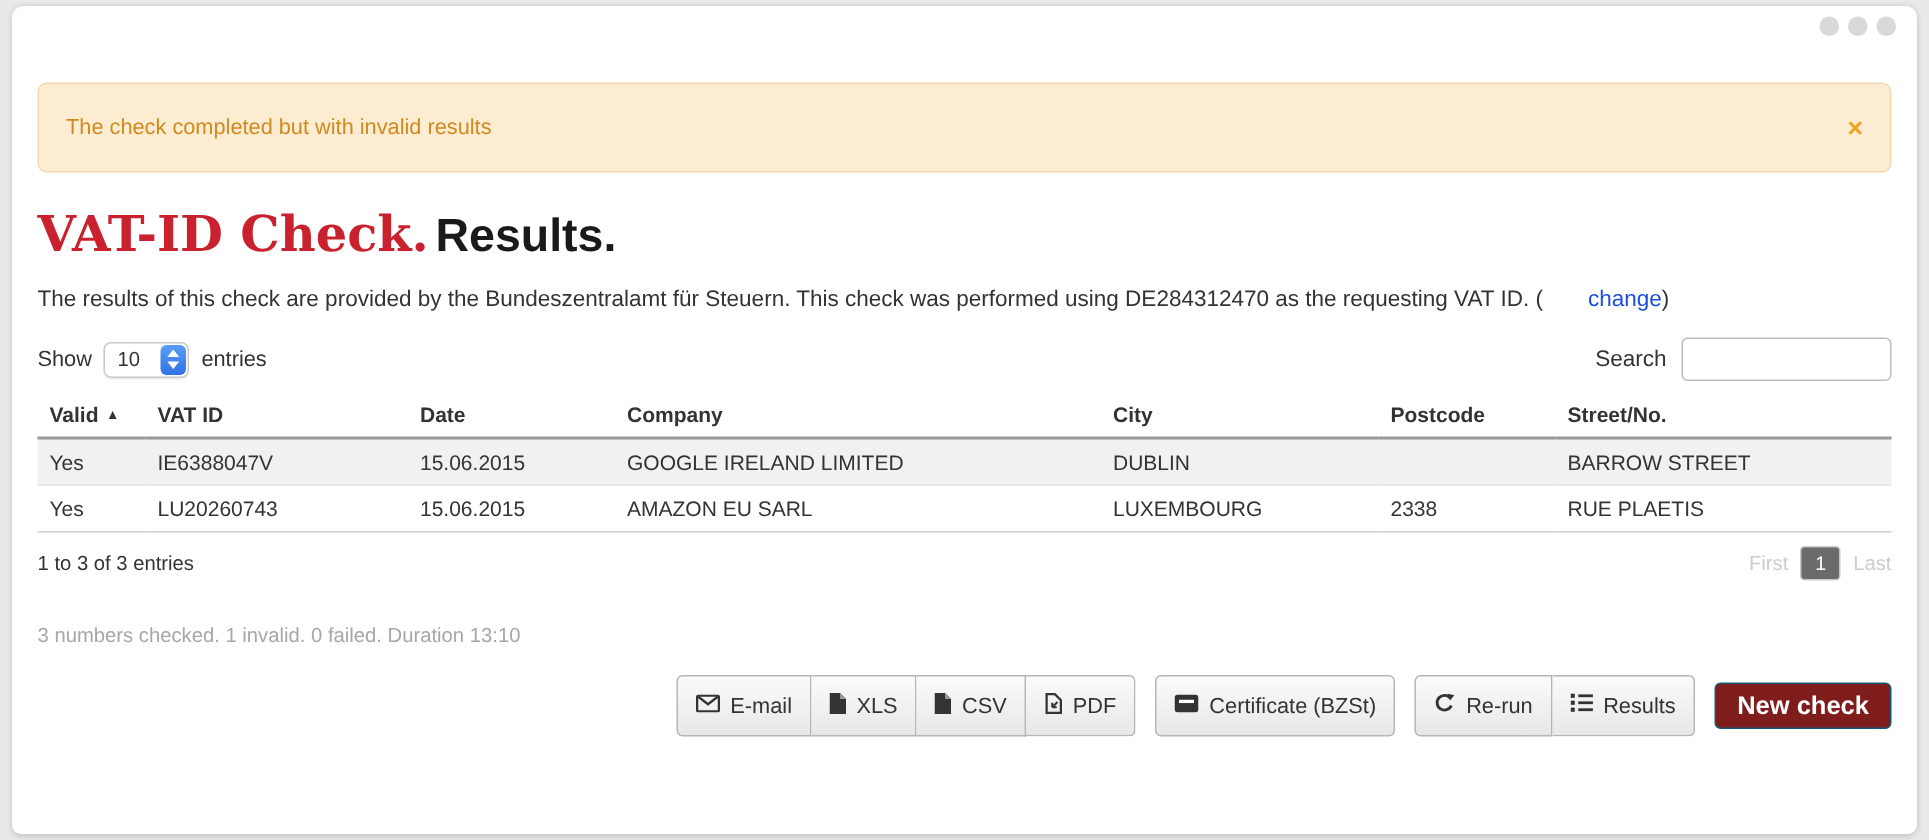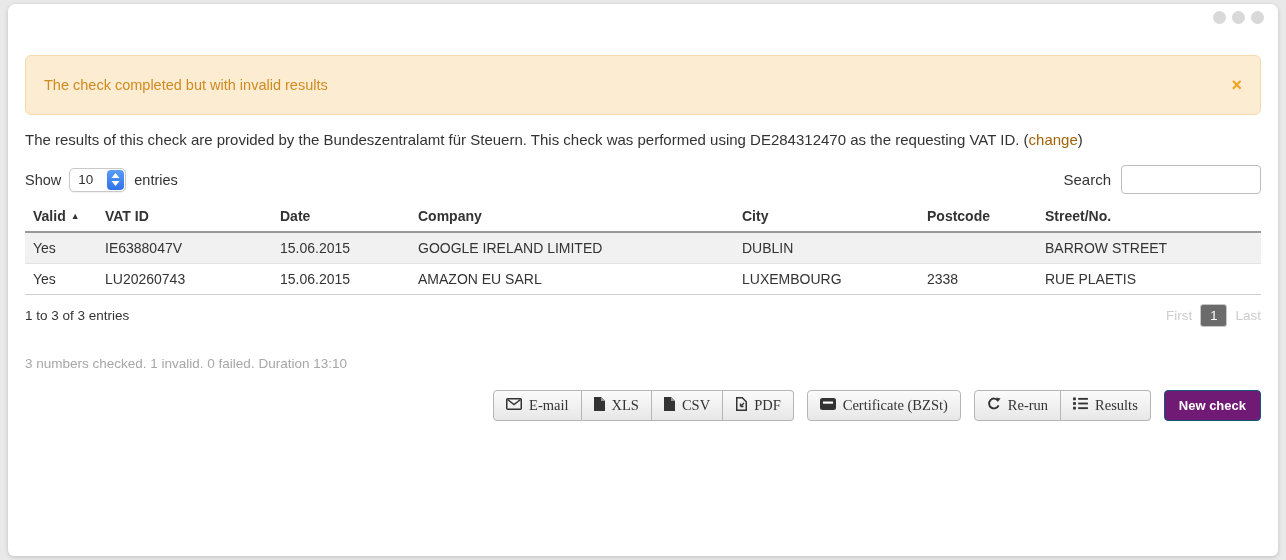--- a/index.html
+++ b/index.html
@@ -20,21 +20,21 @@
   
   .content { padding:0 17px; }
   .alert { margin-top:25px; height:60px; background:#fcecd2; border:1px solid #f2d9b0; border-radius:6px;
            display:flex; align-items:center; justify-content:space-between; padding:0 18px; }
   .alert-text { color:#d18a1f; font-size:14.5px; }
   .alert-close { color:#f0a11d; font-size:18px; font-weight:bold; cursor:pointer; line-height:1; }
   .heading { margin-top:21px; }
   .heading .brand { font-family:"DejaVu Serif", serif; font-weight:bold; font-size:33px; color:#c9212e; }
   .heading .section { font-family:"Liberation Sans", sans-serif; font-weight:bold; font-size:31px; color:#1a1a1a; }
   .intro { margin-top:16px; font-size:15px; color:#333; }
-  .intro .change-link { color:#a16207; cursor:pointer; }
+  .intro .change-link { color:#1d4ed8; cursor:pointer;margin-left:30px; }
   
   .controls { margin-top:17px; display:flex; align-items:center; justify-content:space-between; font-size:14.5px; }
   .show-group { display:flex; align-items:center; gap:8px; }
   .page-size { display:inline-flex; align-items:center; border:1px solid #c9c9c9; border-radius:5px;
                background:#fff; height:24px; padding-left:8px; cursor:pointer; box-shadow:0 1px 1px rgba(0,0,0,.06); }
   .page-size .val { font-size:13.5px; width:28px; }
   .spinner { width:17px; height:20px; margin:1px; border-radius:4px;
              background:linear-gradient(#5a9cf8,#2f73e8); display:flex; flex-direction:column;
              align-items:center; justify-content:center; gap:1px; }
   .spinner svg { display:block; }
@@ -57,28 +57,28 @@
   
   .table-footer { margin-top:9px; display:flex; align-items:center; justify-content:space-between; font-size:13.5px; }
   .pagination { display:flex; align-items:center; gap:8px; }
   .page-btn { color:#cdcdcd; cursor:pointer; }
   .page-current { background:#6b6b6b; color:#fff; border:1px solid #c8c8c8; border-radius:3px;
                   padding:3px 9px; font-size:13px; cursor:pointer; }
   .summary { margin-top:29px; font-size:13.5px; color:#a7a7a7; }
   
   .actions { margin-top:19px; display:flex; justify-content:flex-end; align-items:center; gap:13px; padding-bottom:16px; }
   .btn-group { display:inline-flex; }
-  .btn { display:inline-flex; align-items:center; gap:7px; height:31px; padding:0 12px; font-size:14.5px; color:#333;
-         background:linear-gradient(#fbfbfb,#e7e7e7); border:1px solid #b5b5b5; border-radius:4px; cursor:pointer;font-family:Liberation Serif, serif; }
+  .btn { display:inline-flex; align-items:center; gap:7px; height:41px; padding:0 12px; font-size:14.5px; color:#333;
+         background:linear-gradient(#fbfbfb,#e7e7e7); border:1px solid #b5b5b5; border-radius:4px; cursor:pointer; }
   .btn-group .btn { border-radius:0; border-left-width:0; }
   .btn-group .btn:first-child { border-radius:4px 0 0 4px; border-left-width:1px; }
   .btn-group .btn:last-child { border-radius:0 4px 4px 0; }
   .btn svg { flex:none; }
-  .btn-primary { height:31px; padding:0 14px; font-size:13px; font-weight:bold; color:#fff;
-                 background:#701a75; border:1px solid #125a75; border-radius:4px; cursor:pointer;
+  .btn-primary { height:31px; padding:0 14px; font-size:17px; font-weight:bold; color:#fff;
+                 background:#7f1d1d; border:1px solid #125a75; border-radius:4px; cursor:pointer;
                  display:inline-flex; align-items:center; }
 </style>
 </head>
 <body>
 
 <div class="window">
   <div class="titlebar">
     <div class="dots">
       <span class="dot"></span>
       <span class="dot"></span>
@@ -87,20 +87,24 @@
   </div>
 
 
   <div class="content">
 
     <div class="alert">
       <span class="alert-text">The check completed but with invalid results</span>
       <span class="alert-close">×</span>
     </div>
 
+    <div class="heading">
+      <span class="brand">VAT-ID Check.</span>
+      <span class="section">Results.</span>
+    </div>
 
     <div class="intro"><span>The results of this check are provided by the Bundeszentralamt für Steuern. This check was performed using DE284312470 as the requesting VAT ID. </span><span>(</span><span class="change-link">change</span><span>)</span></div>
 
     <div class="controls">
       <div class="show-group">
         <span>Show</span>
         <span class="page-size">
           <span class="val">10</span>
           <span class="spinner">
             <svg width="9" height="6" viewBox="0 0 9 6">

